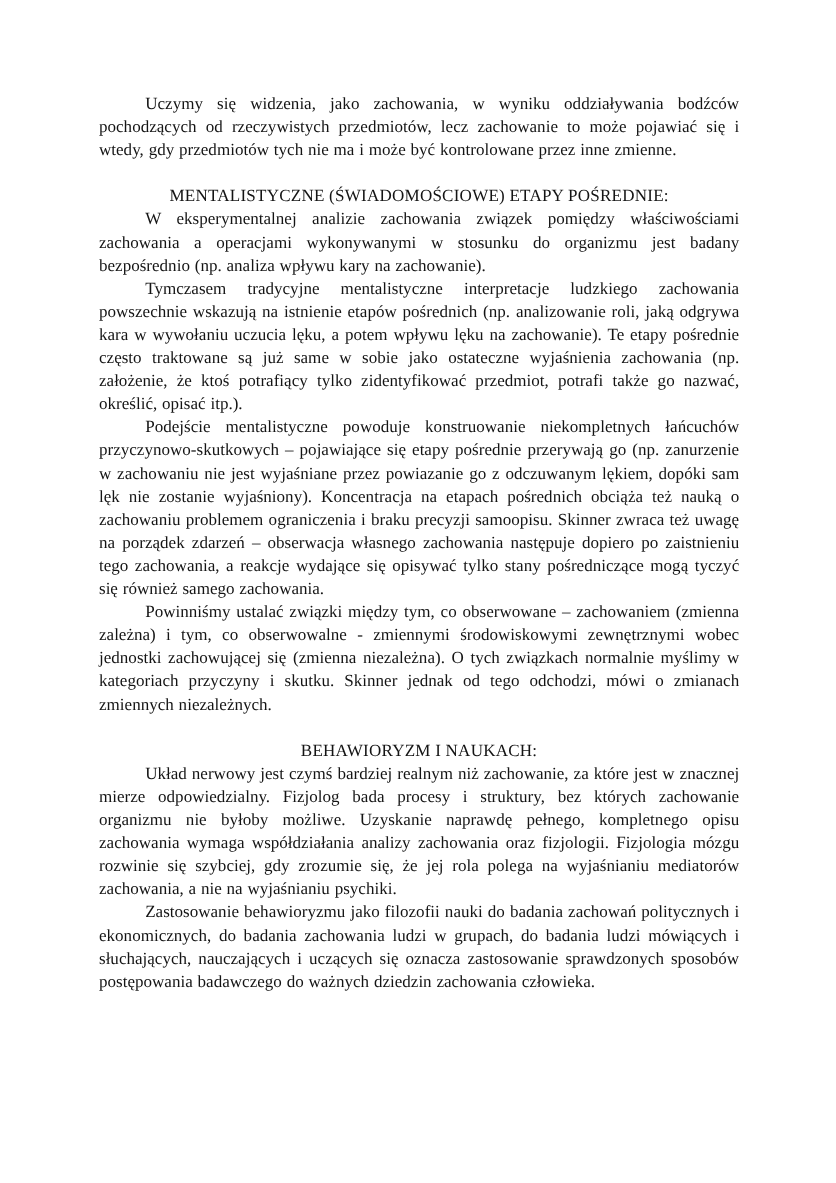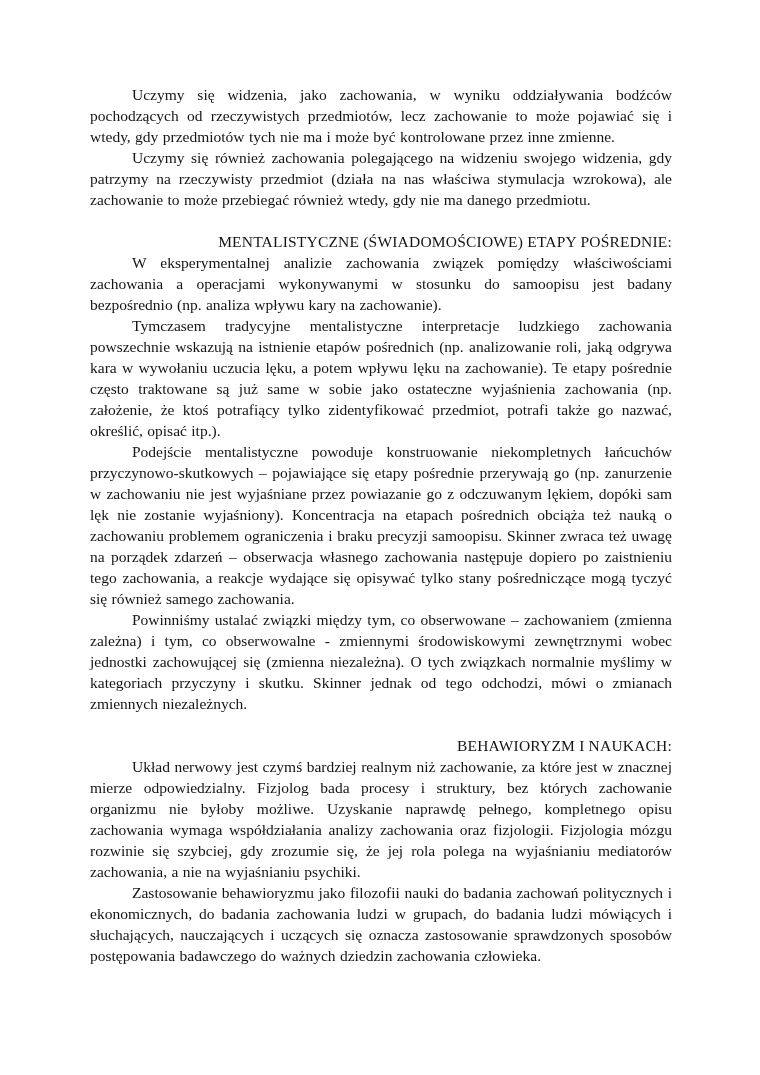--- a/index.html
+++ b/index.html
@@ -27,35 +27,34 @@
     margin: 0;
     text-indent: 42px;
     text-align: justify;
     word-spacing: 0.5px;
   }
   .section-heading {
     margin: 21px 0 0 0;
     font-size: 15.5px;
     font-weight: normal;
     line-height: 21px;
-    text-align: right;
+    text-align: center;
     text-indent: 0;
     letter-spacing: 0.2px;
   }
 </style>
 </head>
 <body>
 
 <div class="page">
 
   <p class="para">Uczymy się widzenia, jako zachowania, w wyniku oddziaływania bodźców pochodzących od rzeczywistych przedmiotów, lecz zachowanie to może pojawiać się i wtedy, gdy przedmiotów tych nie ma i może być kontrolowane przez inne zmienne.</p>
-  <p class="para">Uczymy się również zachowania polegającego na widzeniu swojego widzenia, gdy patrzymy na rzeczywisty przedmiot (działa na nas właściwa stymulacja wzrokowa), ale zachowanie to może przebiegać również wtedy, gdy nie ma danego przedmiotu.</p>
 
   <h2 class="section-heading">MENTALISTYCZNE (ŚWIADOMOŚCIOWE) ETAPY POŚREDNIE:</h2>
-  <p class="para">W eksperymentalnej analizie zachowania związek pomiędzy właściwościami zachowania a operacjami wykonywanymi w stosunku do samoopisu jest badany bezpośrednio (np. analiza wpływu kary na zachowanie).</p>
+  <p class="para">W eksperymentalnej analizie zachowania związek pomiędzy właściwościami zachowania a operacjami wykonywanymi w stosunku do organizmu jest badany bezpośrednio (np. analiza wpływu kary na zachowanie).</p>
   <p class="para">Tymczasem tradycyjne mentalistyczne interpretacje ludzkiego zachowania powszechnie wskazują na istnienie etapów pośrednich (np. analizowanie roli, jaką odgrywa kara w wywołaniu uczucia lęku, a potem wpływu lęku na zachowanie). Te etapy pośrednie często traktowane są już same w sobie jako ostateczne wyjaśnienia zachowania (np. założenie, że ktoś potrafiący tylko zidentyfikować przedmiot, potrafi także go nazwać, określić, opisać itp.).</p>
 
   <p class="para">Podejście mentalistyczne powoduje konstruowanie niekompletnych łańcuchów przyczynowo-skutkowych – pojawiające się etapy pośrednie przerywają go (np. zanurzenie w zachowaniu nie jest wyjaśniane przez powiazanie go z odczuwanym lękiem, dopóki sam lęk nie zostanie wyjaśniony). Koncentracja na etapach pośrednich obciąża też nauką o zachowaniu problemem ograniczenia i braku precyzji samoopisu. Skinner zwraca też uwagę na porządek zdarzeń – obserwacja własnego zachowania następuje dopiero po zaistnieniu tego zachowania, a reakcje wydające się opisywać tylko stany pośredniczące mogą tyczyć się również samego zachowania.</p>
   <p class="para">Powinniśmy ustalać związki między tym, co obserwowane – zachowaniem (zmienna zależna) i tym, co obserwowalne - zmiennymi środowiskowymi zewnętrznymi wobec jednostki zachowującej się (zmienna niezależna). O tych związkach normalnie myślimy w kategoriach przyczyny i skutku. Skinner jednak od tego odchodzi, mówi o zmianach zmiennych niezależnych.</p>
 
   <h2 class="section-heading">BEHAWIORYZM I NAUKACH:</h2>
   <p class="para">Układ nerwowy jest czymś bardziej realnym niż zachowanie, za które jest w znacznej mierze odpowiedzialny. Fizjolog bada procesy i struktury, bez których zachowanie organizmu nie byłoby możliwe. Uzyskanie naprawdę pełnego, kompletnego opisu zachowania wymaga współdziałania analizy zachowania oraz fizjologii. Fizjologia mózgu rozwinie się szybciej, gdy zrozumie się, że jej rola polega na wyjaśnianiu mediatorów zachowania, a nie na wyjaśnianiu psychiki.</p>
 
   <p class="para">Zastosowanie behawioryzmu jako filozofii nauki do badania zachowań politycznych i ekonomicznych, do badania zachowania ludzi w grupach, do badania ludzi mówiących i słuchających, nauczających i uczących się oznacza zastosowanie sprawdzonych sposobów postępowania badawczego do ważnych dziedzin zachowania człowieka.</p>
 

